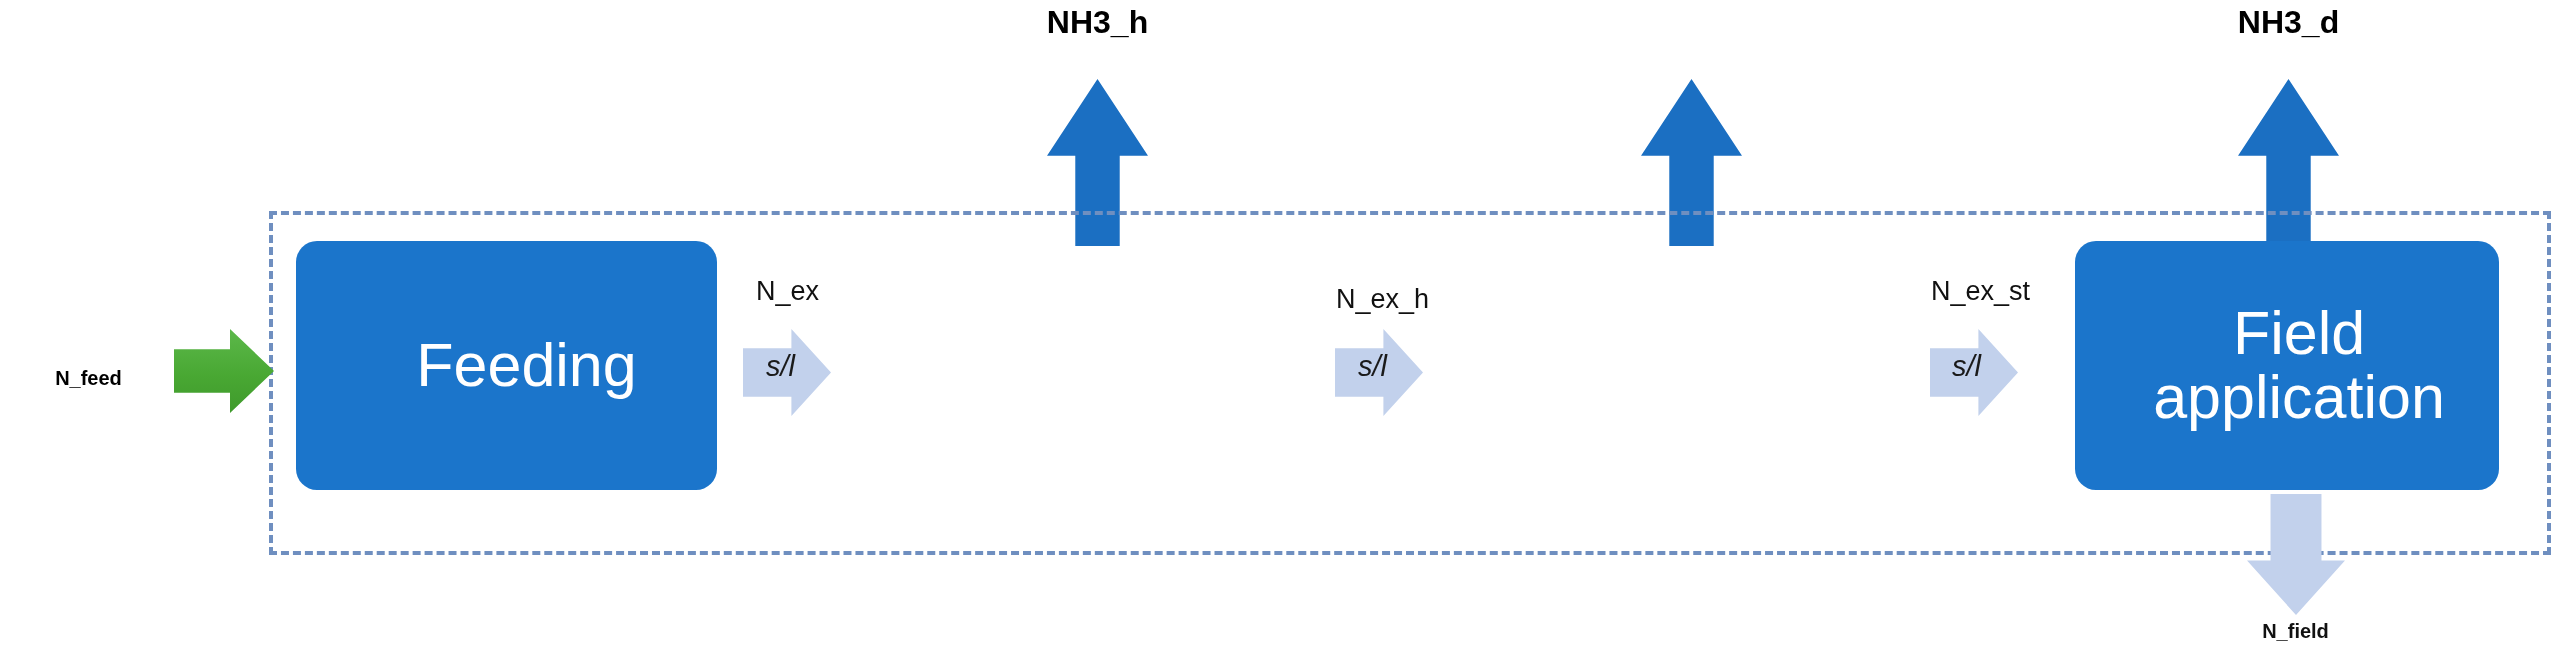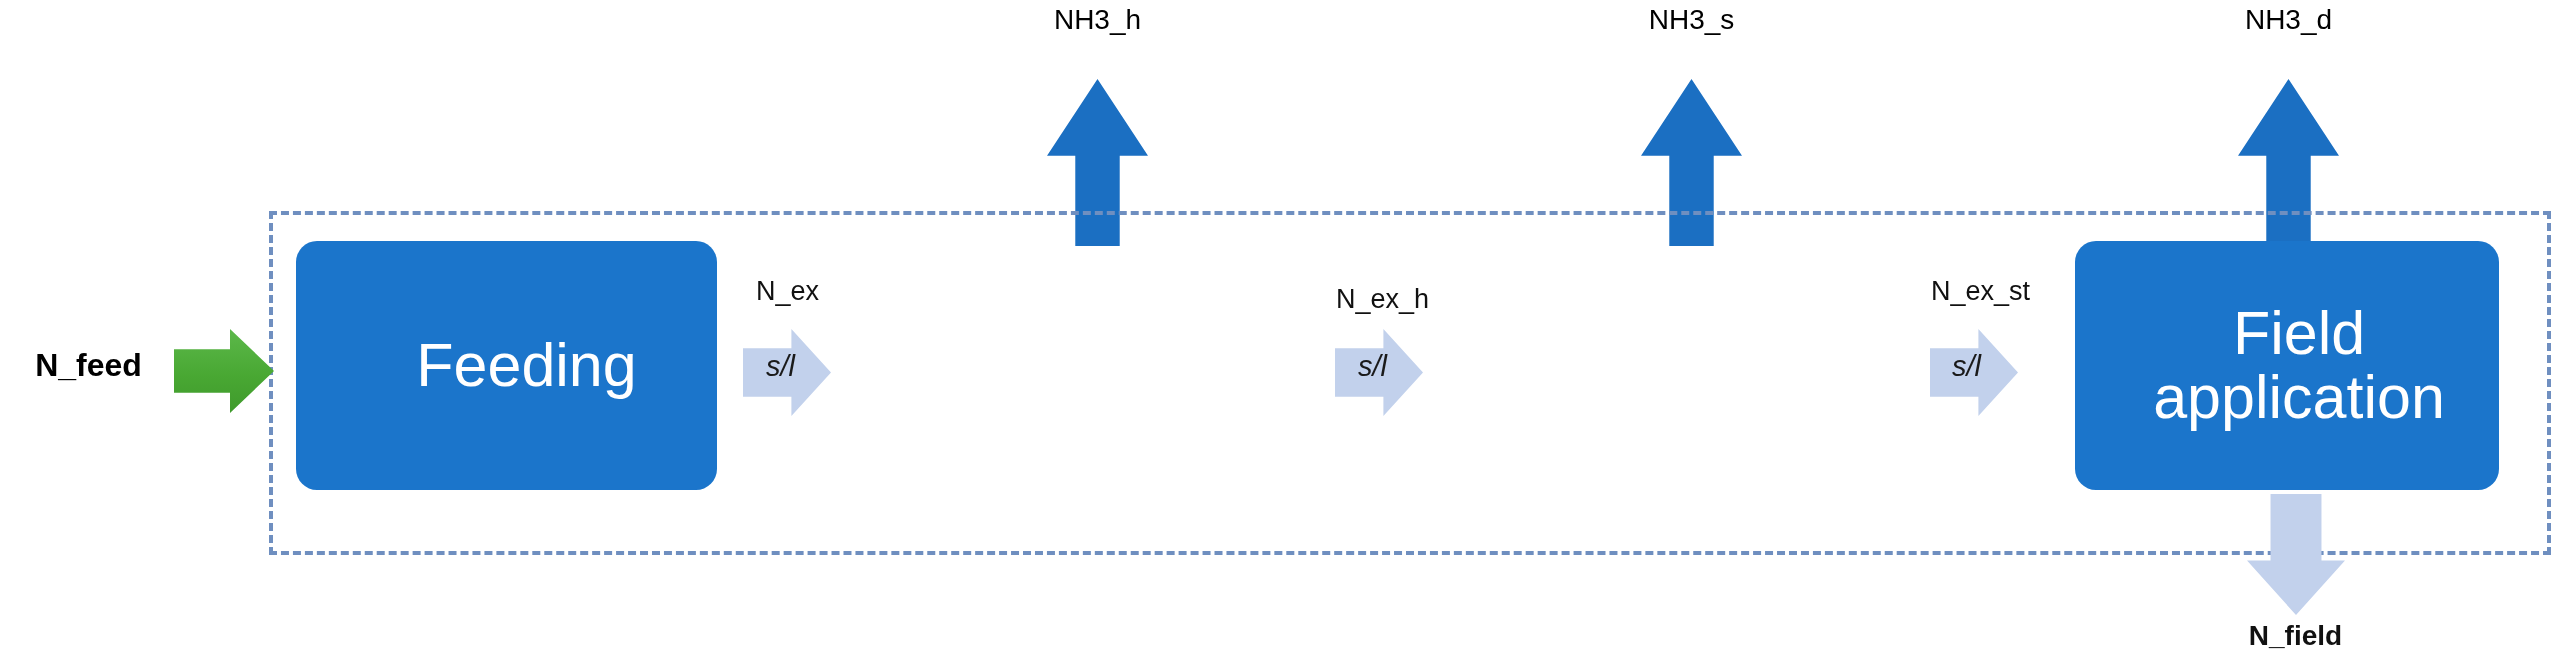--- a/index.html
+++ b/index.html
@@ -103,22 +103,22 @@
     width: 101px;
     height: 167px;
     background: #1b6fc2;
     -webkit-clip-path: polygon(50% 0%, 100% 46%, 72% 46%, 72% 100%, 28% 100%, 28% 46%, 0% 46%);
     clip-path: polygon(50% 0%, 100% 46%, 72% 46%, 72% 100%, 28% 100%, 28% 46%, 0% 46%);
   }
   .nh3-label {
     position: absolute;
     top: 4px;
     color: #000000;
-    font-size: 28px;
-    font-weight: 400;
+    font-size: 32px;
+    font-weight: 700;
     text-align: center;
     white-space: nowrap;
   }
   #nh3-arrow-h { left: 1047px; }
   #nh3-lbl-h   { left: 1001px; width: 193px; }
 
   #nh3-arrow-s { left: 1641px; }
   #nh3-lbl-s   { left: 1595px; width: 193px; }
 
   #nh3-arrow-d { left: 2238px; }
@@ -134,58 +134,57 @@
     background: #c2d1ec;
     -webkit-clip-path: polygon(24% 0%, 76% 0%, 76% 55%, 100% 55%, 50% 100%, 0% 55%, 24% 55%);
     clip-path: polygon(24% 0%, 76% 0%, 76% 55%, 100% 55%, 50% 100%, 0% 55%, 24% 55%);
   }
   #n-field-label {
     position: absolute;
     left: 2203px;
     top: 620px;
     width: 185px;
     color: #111111;
-    font-size: 28px;
+    font-size: 20px;
     font-weight: 700;
     text-align: center;
     white-space: nowrap;
   }
 
   
   #n-feed-arrow {
     position: absolute;
     left: 174px;
     top: 329px;
     width: 100px;
     height: 84px;
     background: linear-gradient(180deg, #5cb84a 0%, #49a833 55%, #3f9a2c 100%);
     -webkit-clip-path: polygon(0% 24%, 56% 24%, 56% 0%, 100% 50%, 56% 100%, 56% 76%, 0% 76%);
     clip-path: polygon(0% 24%, 56% 24%, 56% 0%, 100% 50%, 56% 100%, 56% 76%, 0% 76%);
   }
   #n-feed-label {
     position: absolute;
     left: 8px;
-    top: 347px;
+    top: 367px;
     width: 161px;
     color: #000000;
-    font-size: 32px;
+    font-size: 20px;
     font-weight: 700;
     text-align: center;
     white-space: nowrap;
   }
 </style>
 </head>
 <body>
 
 <div id="canvas">
 
   <div class="nh3-label" id="nh3-lbl-h">NH3_h</div>
   <div class="nh3-arrow" id="nh3-arrow-h"></div>
 
-  <div class="nh3-label" id="nh3-lbl-s">NH3_s</div>
   <div class="nh3-arrow" id="nh3-arrow-s"></div>
 
   <div class="nh3-label" id="nh3-lbl-d">NH3_d</div>
   <div class="nh3-arrow" id="nh3-arrow-d"></div>
 
   <div class="system-boundary"></div>
 
   <div id="n-feed-label">N_feed</div>
   <div id="n-feed-arrow"></div>
 

